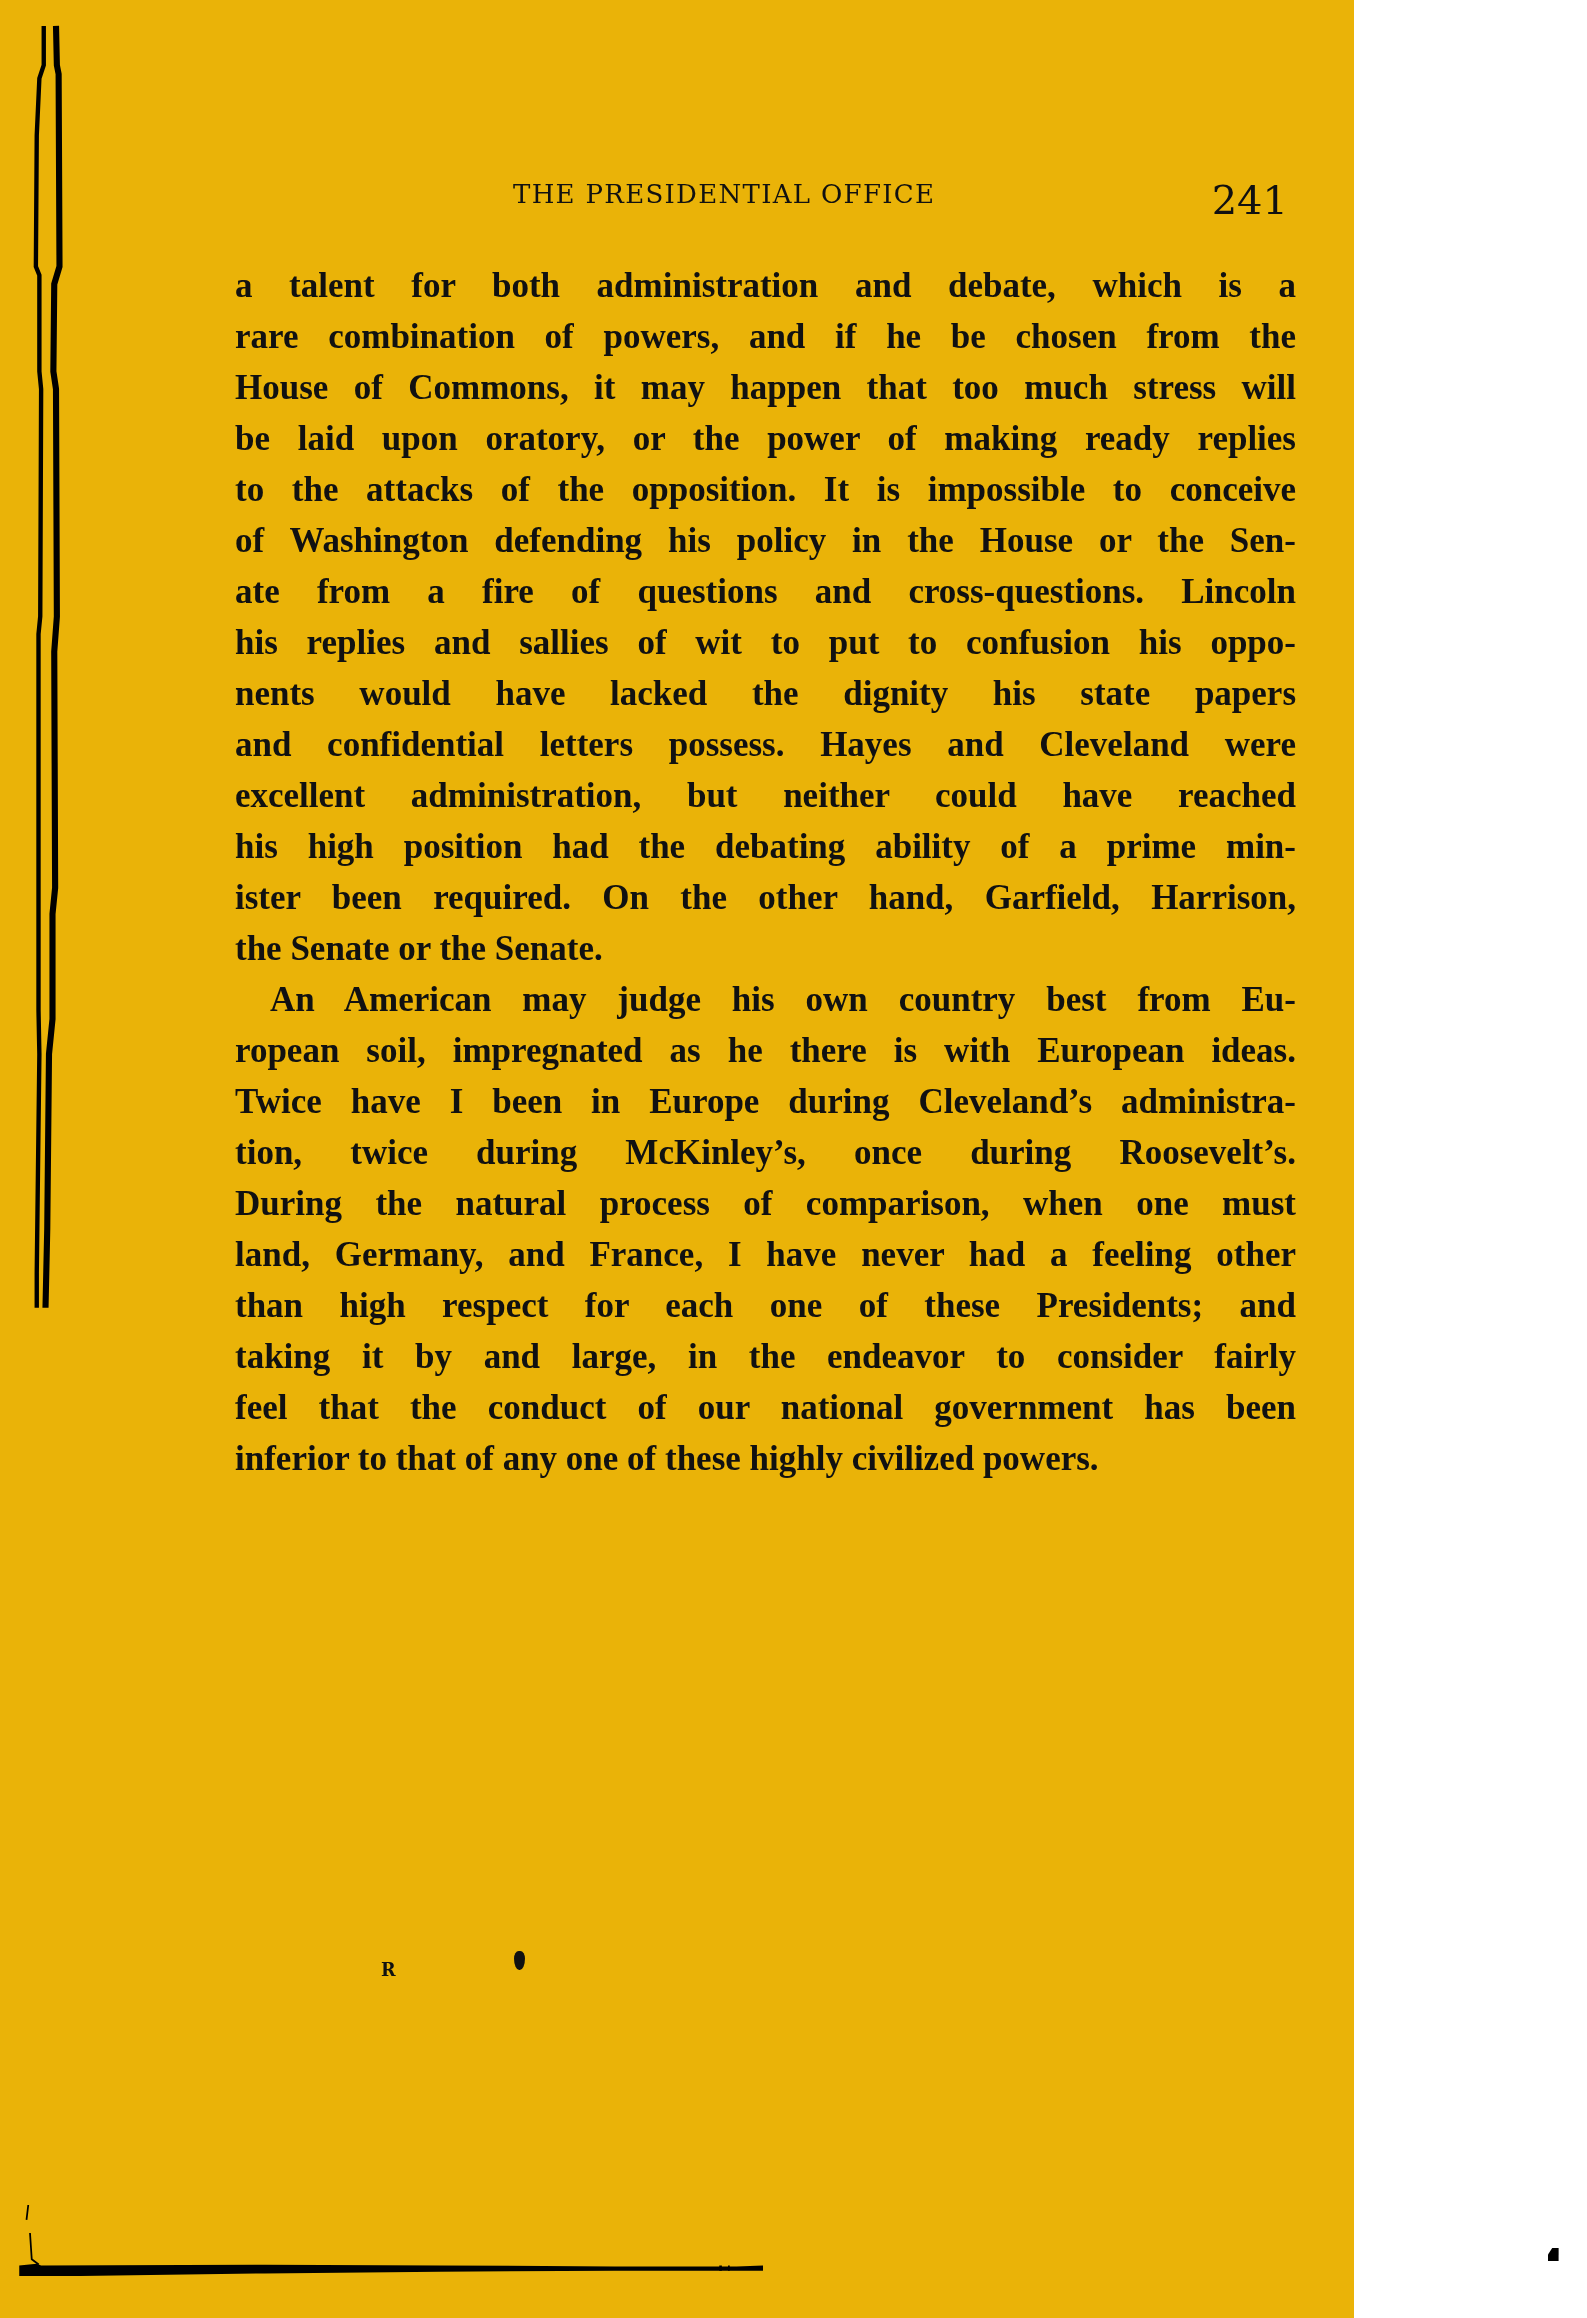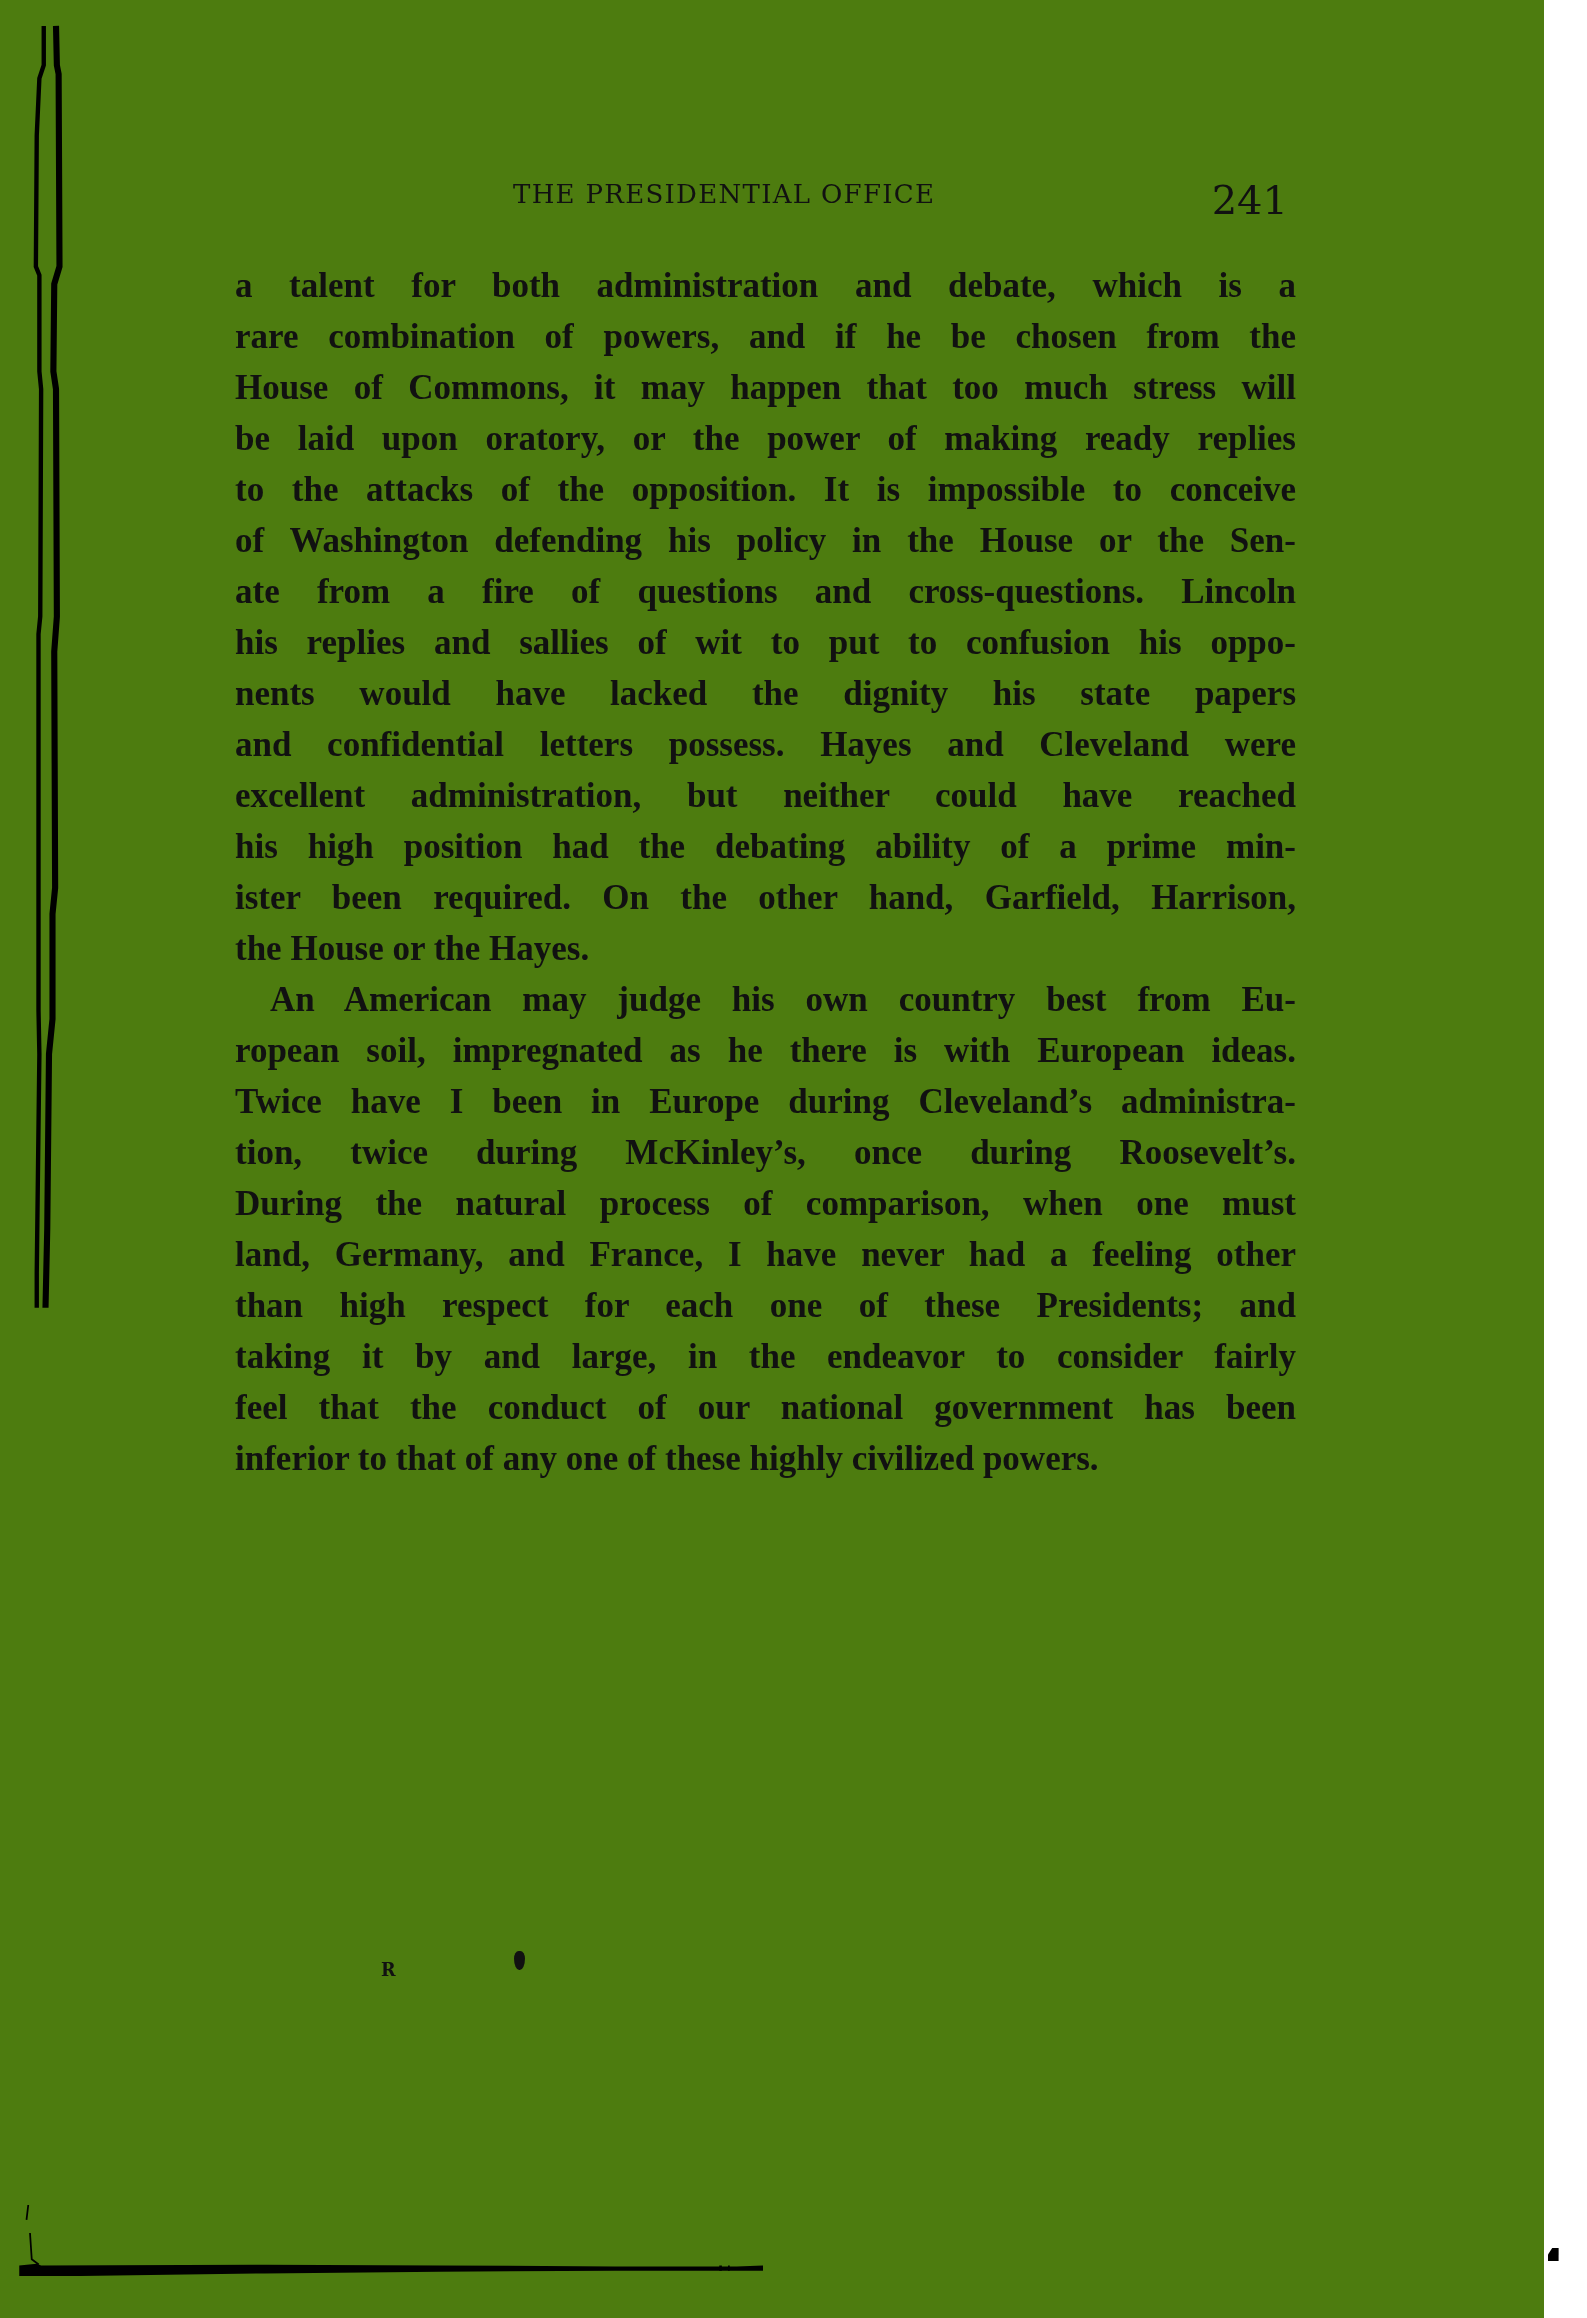--- a/index.html
+++ b/index.html
@@ -1,17 +1,17 @@
 <!DOCTYPE html>
 <html style="font-size:14px"><head>
   <meta charset="utf-8">
   <style>
     html, body { margin: 0; padding: 0; background: #ffffff; }
     body { width: 1588px; height: 2319px; position: relative; overflow: hidden; }
-    .page { position: absolute; left: 0; top: 0; width: 1544px; height: 2319px; background: #4d7c0f; }
+    .page { position: absolute; left: 0; top: 0; width: 1354px; height: 2319px; background: #eab308; }
     .running-head { position: absolute; top: 179px; left: 235px; width: 1060px; height: 44px;
       font-family: "DejaVu Serif", "Liberation Serif", serif; font-size: 26px; color: #111; }
     .running-head .title { position: absolute; left: 278px; top: 0; letter-spacing: 1.3px; }
     .running-head .pnum { position: absolute; right: 7px; top: -1.8px; font-size: 40px; }
     .body-text { position: absolute; top: 260px; left: 235px; width: 1061px;
       font-family: "Liberation Serif", "DejaVu Serif", serif; font-size: 35px; line-height: 51px;
       color: #111; font-weight: bold; }
     .line { display: block; height: 51px; white-space: nowrap; text-align: justify; text-align-last: justify; }
     .line.last { text-align-last: left; }
     .line.indent { padding-left: 35px; }
@@ -42,21 +42,21 @@
       <span class="line">be laid upon oratory, or the power of making ready replies</span>
       <span class="line">to the attacks of the opposition. It is impossible to conceive</span>
       <span class="line">of Washington defending his policy in the House or the Sen-</span>
       <span class="line">ate from a fire of questions and cross-questions. Lincoln</span>
       <span class="line">his replies and sallies of wit to put to confusion his oppo-</span>
       <span class="line">nents would have lacked the dignity his state papers</span>
       <span class="line">and confidential letters possess. Hayes and Cleveland were</span>
       <span class="line">excellent administration, but neither could have reached</span>
       <span class="line">his high position had the debating ability of a prime min-</span>
       <span class="line">ister been required. On the other hand, Garfield, Harrison,</span>
-      <span class="line last">the House or the Hayes.</span>
+      <span class="line last">the Senate or the Senate.</span>
     </div>
     <div>
       <span class="line indent">An American may judge his own country best from Eu-</span>
       <span class="line">ropean soil, impregnated as he there is with European ideas.</span>
       <span class="line">Twice have I been in Europe during Cleveland’s administra-</span>
       <span class="line">tion, twice during McKinley’s, once during Roosevelt’s.</span>
       <span class="line">During the natural process of comparison, when one must</span>
       <span class="line">land, Germany, and France, I have never had a feeling other</span>
       <span class="line">than high respect for each one of these Presidents; and</span>
       <span class="line">taking it by and large, in the endeavor to consider fairly</span>

